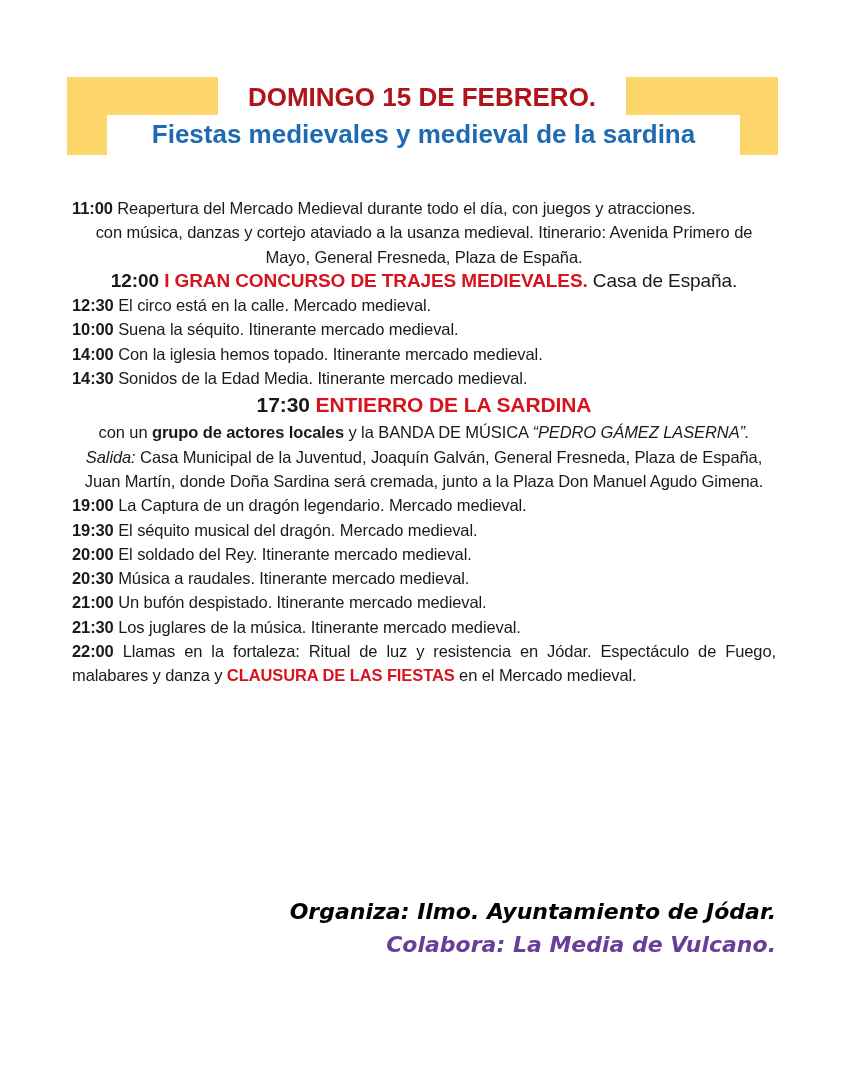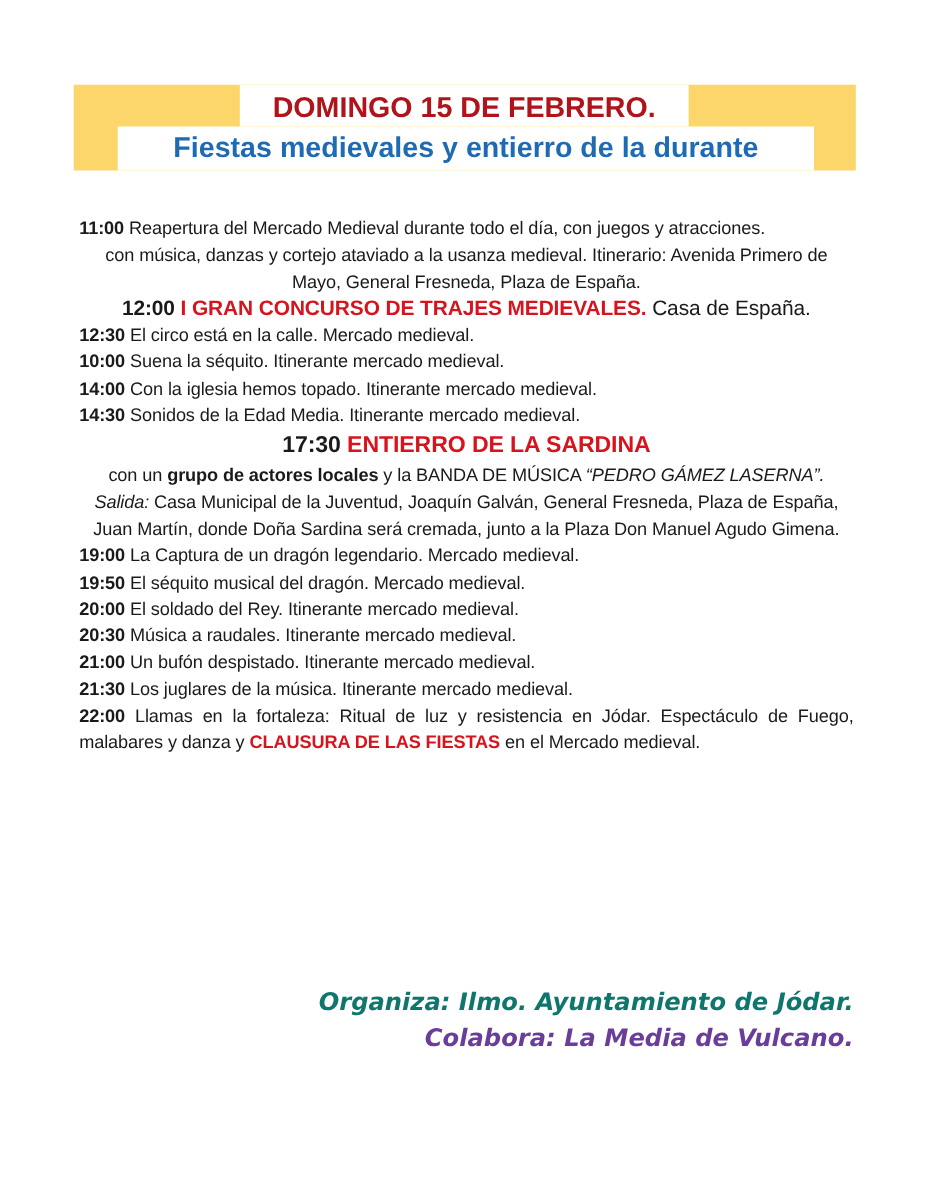--- a/index.html
+++ b/index.html
@@ -32,48 +32,48 @@
     .big { font-size: 19px; }
     .big2 { font-size: 21px; line-height: 30px; }
     .i { font-style: italic; }
     .b { font-weight: bold; }
 
     .footer {
       position: absolute; right: 88px; top: 895px; text-align: right;
       font-family: "DejaVu Sans", sans-serif; font-style: italic; font-weight: bold;
       font-size: 22px; line-height: 33px;
     }
-    .org { color: #0f766e; }
+    .org { color: #000000; }
     .col { color: #6a3d9a; }
   </style>
 </head>
 <body>
 
 <div class="header-box">
   <div class="hl hl1">DOMINGO 15 DE FEBRERO.</div>
-  <div class="hl hl2">Fiestas medievales y entierro de la durante</div>
+  <div class="hl hl2">Fiestas medievales y medieval de la sardina</div>
 </div>
 
 <div class="content">
   <p class="p j"><span class="t">11:00</span> <span>Reapertura del Mercado Medieval durante todo el día, con juegos y atracciones.</span></p>
 
   <p class="p c"><span>con música, danzas y cortejo ataviado a la usanza medieval. Itinerario: Avenida Primero de Mayo, General Fresneda, Plaza de España.</span></p>
 
   <p class="p c big"><span class="t">12:00</span> <span class="red">I GRAN CONCURSO DE TRAJES MEDIEVALES.</span> <span>Casa de España.</span></p>
 
   <p class="p"><span class="t">12:30</span> <span>El circo está en la calle. Mercado medieval.</span></p>
   <p class="p"><span class="t">10:00</span> <span>Suena la séquito. Itinerante mercado medieval.</span></p>
   <p class="p"><span class="t">14:00</span> <span>Con la iglesia hemos topado. Itinerante mercado medieval.</span></p>
   <p class="p"><span class="t">14:30</span> <span>Sonidos de la Edad Media. Itinerante mercado medieval.</span></p>
 
   <p class="p c big2"><span class="t">17:30</span> <span class="red">ENTIERRO DE LA SARDINA</span></p>
   <p class="p c"><span>con un </span><span class="b">grupo de actores locales</span><span> y la BANDA DE MÚSICA </span><span class="i">“PEDRO GÁMEZ LASERNA”. Salida:</span><span> Casa Municipal de la Juventud, Joaquín Galván, General Fresneda, Plaza de España, Juan Martín, donde Doña Sardina será cremada, junto a la Plaza Don Manuel Agudo Gimena.</span></p>
 
   <p class="p"><span class="t">19:00</span> <span>La Captura de un dragón legendario. Mercado medieval.</span></p>
-  <p class="p"><span class="t">19:50</span> <span>El séquito musical del dragón. Mercado medieval.</span></p>
+  <p class="p"><span class="t">19:30</span> <span>El séquito musical del dragón. Mercado medieval.</span></p>
   <p class="p"><span class="t">20:00</span> <span>El soldado del Rey. Itinerante mercado medieval.</span></p>
   <p class="p"><span class="t">20:30</span> <span>Música a raudales. Itinerante mercado medieval.</span></p>
   <p class="p"><span class="t">21:00</span> <span>Un bufón despistado. Itinerante mercado medieval.</span></p>
   <p class="p"><span class="t">21:30</span> <span>Los juglares de la música. Itinerante mercado medieval.</span></p>
   <p class="p j"><span class="t">22:00</span> <span>Llamas en la fortaleza: Ritual de luz y resistencia en Jódar. Espectáculo de Fuego, malabares y danza y </span><span class="red">CLAUSURA DE LAS FIESTAS</span><span> en el Mercado medieval.</span></p>
 </div>
 
 <div class="footer">
   <div class="org">Organiza: Ilmo. Ayuntamiento de Jódar.</div>
   <div class="col">Colabora: La Media de Vulcano.</div>

